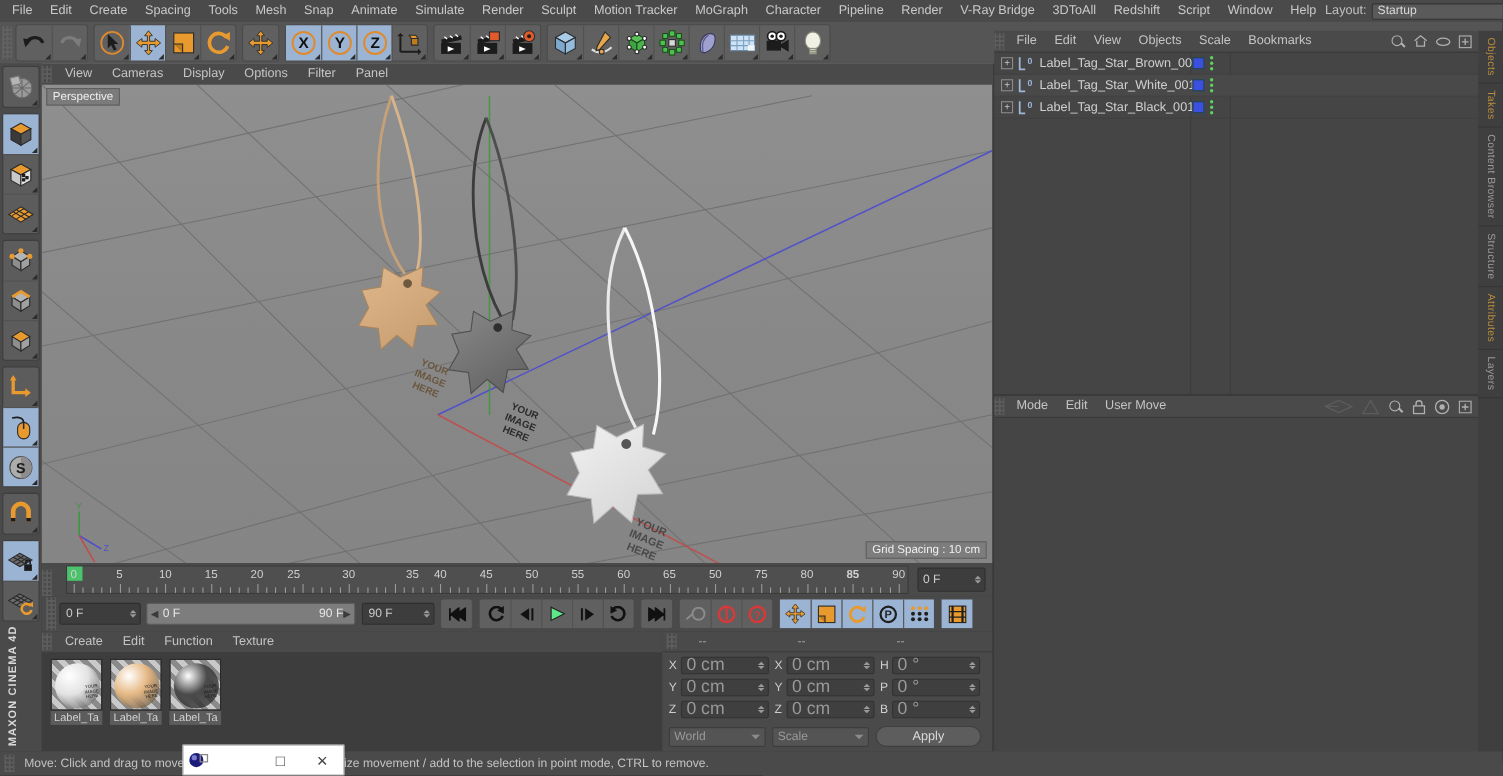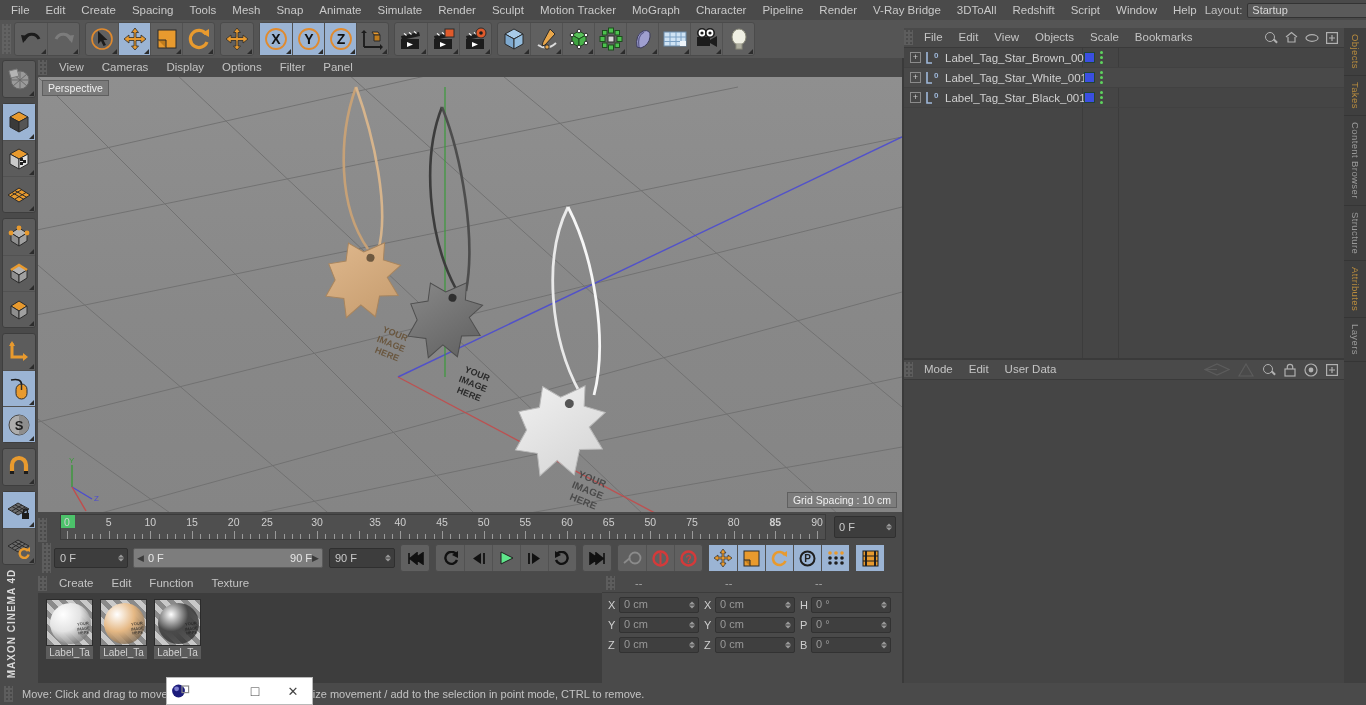--- a/index.html
+++ b/index.html
@@ -179,21 +179,21 @@
     background:#4a4a4a;
   }
   .co-head { height:19px; display:flex; align-items:center; gap:0; padding-left:4px;
     border-bottom:1px solid #3c3c3c; }
   .co-head .col { width:90px; text-align:left; color:#a6a6a6; font-size:11px; padding-left:12px;}
   .co-rows { padding:4px 4px 0 6px; }
   .co-row { display:flex; align-items:center; margin-bottom:4px; }
   .co-lbl { width:11px; font-size:11px; color:#cfcfcf; }
   .co-in {
     width:80px; height:16px; background:#3f3f3f; border:1px solid #323232; border-radius:2px;
-    color:#999; font-size:11px; display:flex; align-items:flex-start; padding:0 10px 0 4px;
+    color:#999; font-size:16px; display:flex; align-items:center; padding:0 10px 0 4px;
     position:relative; margin-right:5px;
   }
   .co-foot { display:flex; align-items:center; gap:6px; padding:3px 4px 0 6px; }
   .drop {
     width:88px; height:18px; background:#545454; border:1px solid #3d3d3d; border-radius:2px;
     color:#9a9a9a; font-size:11px; display:flex; align-items:center; padding:0 4px;
     position:relative;
   }
   .drop .caret { position:absolute; right:4px; top:6px;
     border-left:4px solid transparent; border-right:4px solid transparent;
@@ -1142,20 +1142,31 @@
           <div class="co-lbl">B</div>
           <div class="co-in">
             <span>0 °</span>
             <span class="spin">
               <i></i>
               <i></i>
             </span>
           </div>
         </div>
       </div>
+    <div class="co-foot">
+      <div class="drop">
+        <span>World</span>
+        <span class="caret"></span>
+      </div>
+      <div class="drop">
+        <span>Scale</span>
+        <span class="caret"></span>
+      </div>
+      <div class="applybtn">Apply</div>
+    </div>
   </div>
 
   <div class="objman">
     <div class="om-menu">
       <div class="grip" style="height:15px"></div>
       <div id="ommenu" style="display:flex">
           <div class="mi">File</div>
           <div class="mi">Edit</div>
           <div class="mi">View</div>
           <div class="mi">Objects</div>
@@ -1231,21 +1242,21 @@
         </div>
     </div>
   </div>
 
   <div class="attrman">
     <div class="am-menu">
       <div class="grip" style="height:15px"></div>
       <div id="ammenu" style="display:flex">
           <div class="mi">Mode</div>
           <div class="mi">Edit</div>
-          <div class="mi">User Data</div>
+          <div class="mi">User Move</div>
         </div>
       <div class="am-icons">
         <svg width="26" height="13" viewBox="0 0 26 13">
           <path d="M1 6.5 L13 1 L25 6.5 L13 12 Z" fill="none" stroke="#5c5c5c" stroke-width="1.2"></path>
           <path d="M1 6.5 L13 6.5" stroke="#5c5c5c" stroke-width="1.2"></path>
           </svg>
         <svg width="16" height="14" viewBox="0 0 16 14">
           <path d="M8 1 L15 13 H1 Z" fill="none" stroke="#5c5c5c" stroke-width="1.2"></path>
           </svg>
         <span class="mag"></span>

